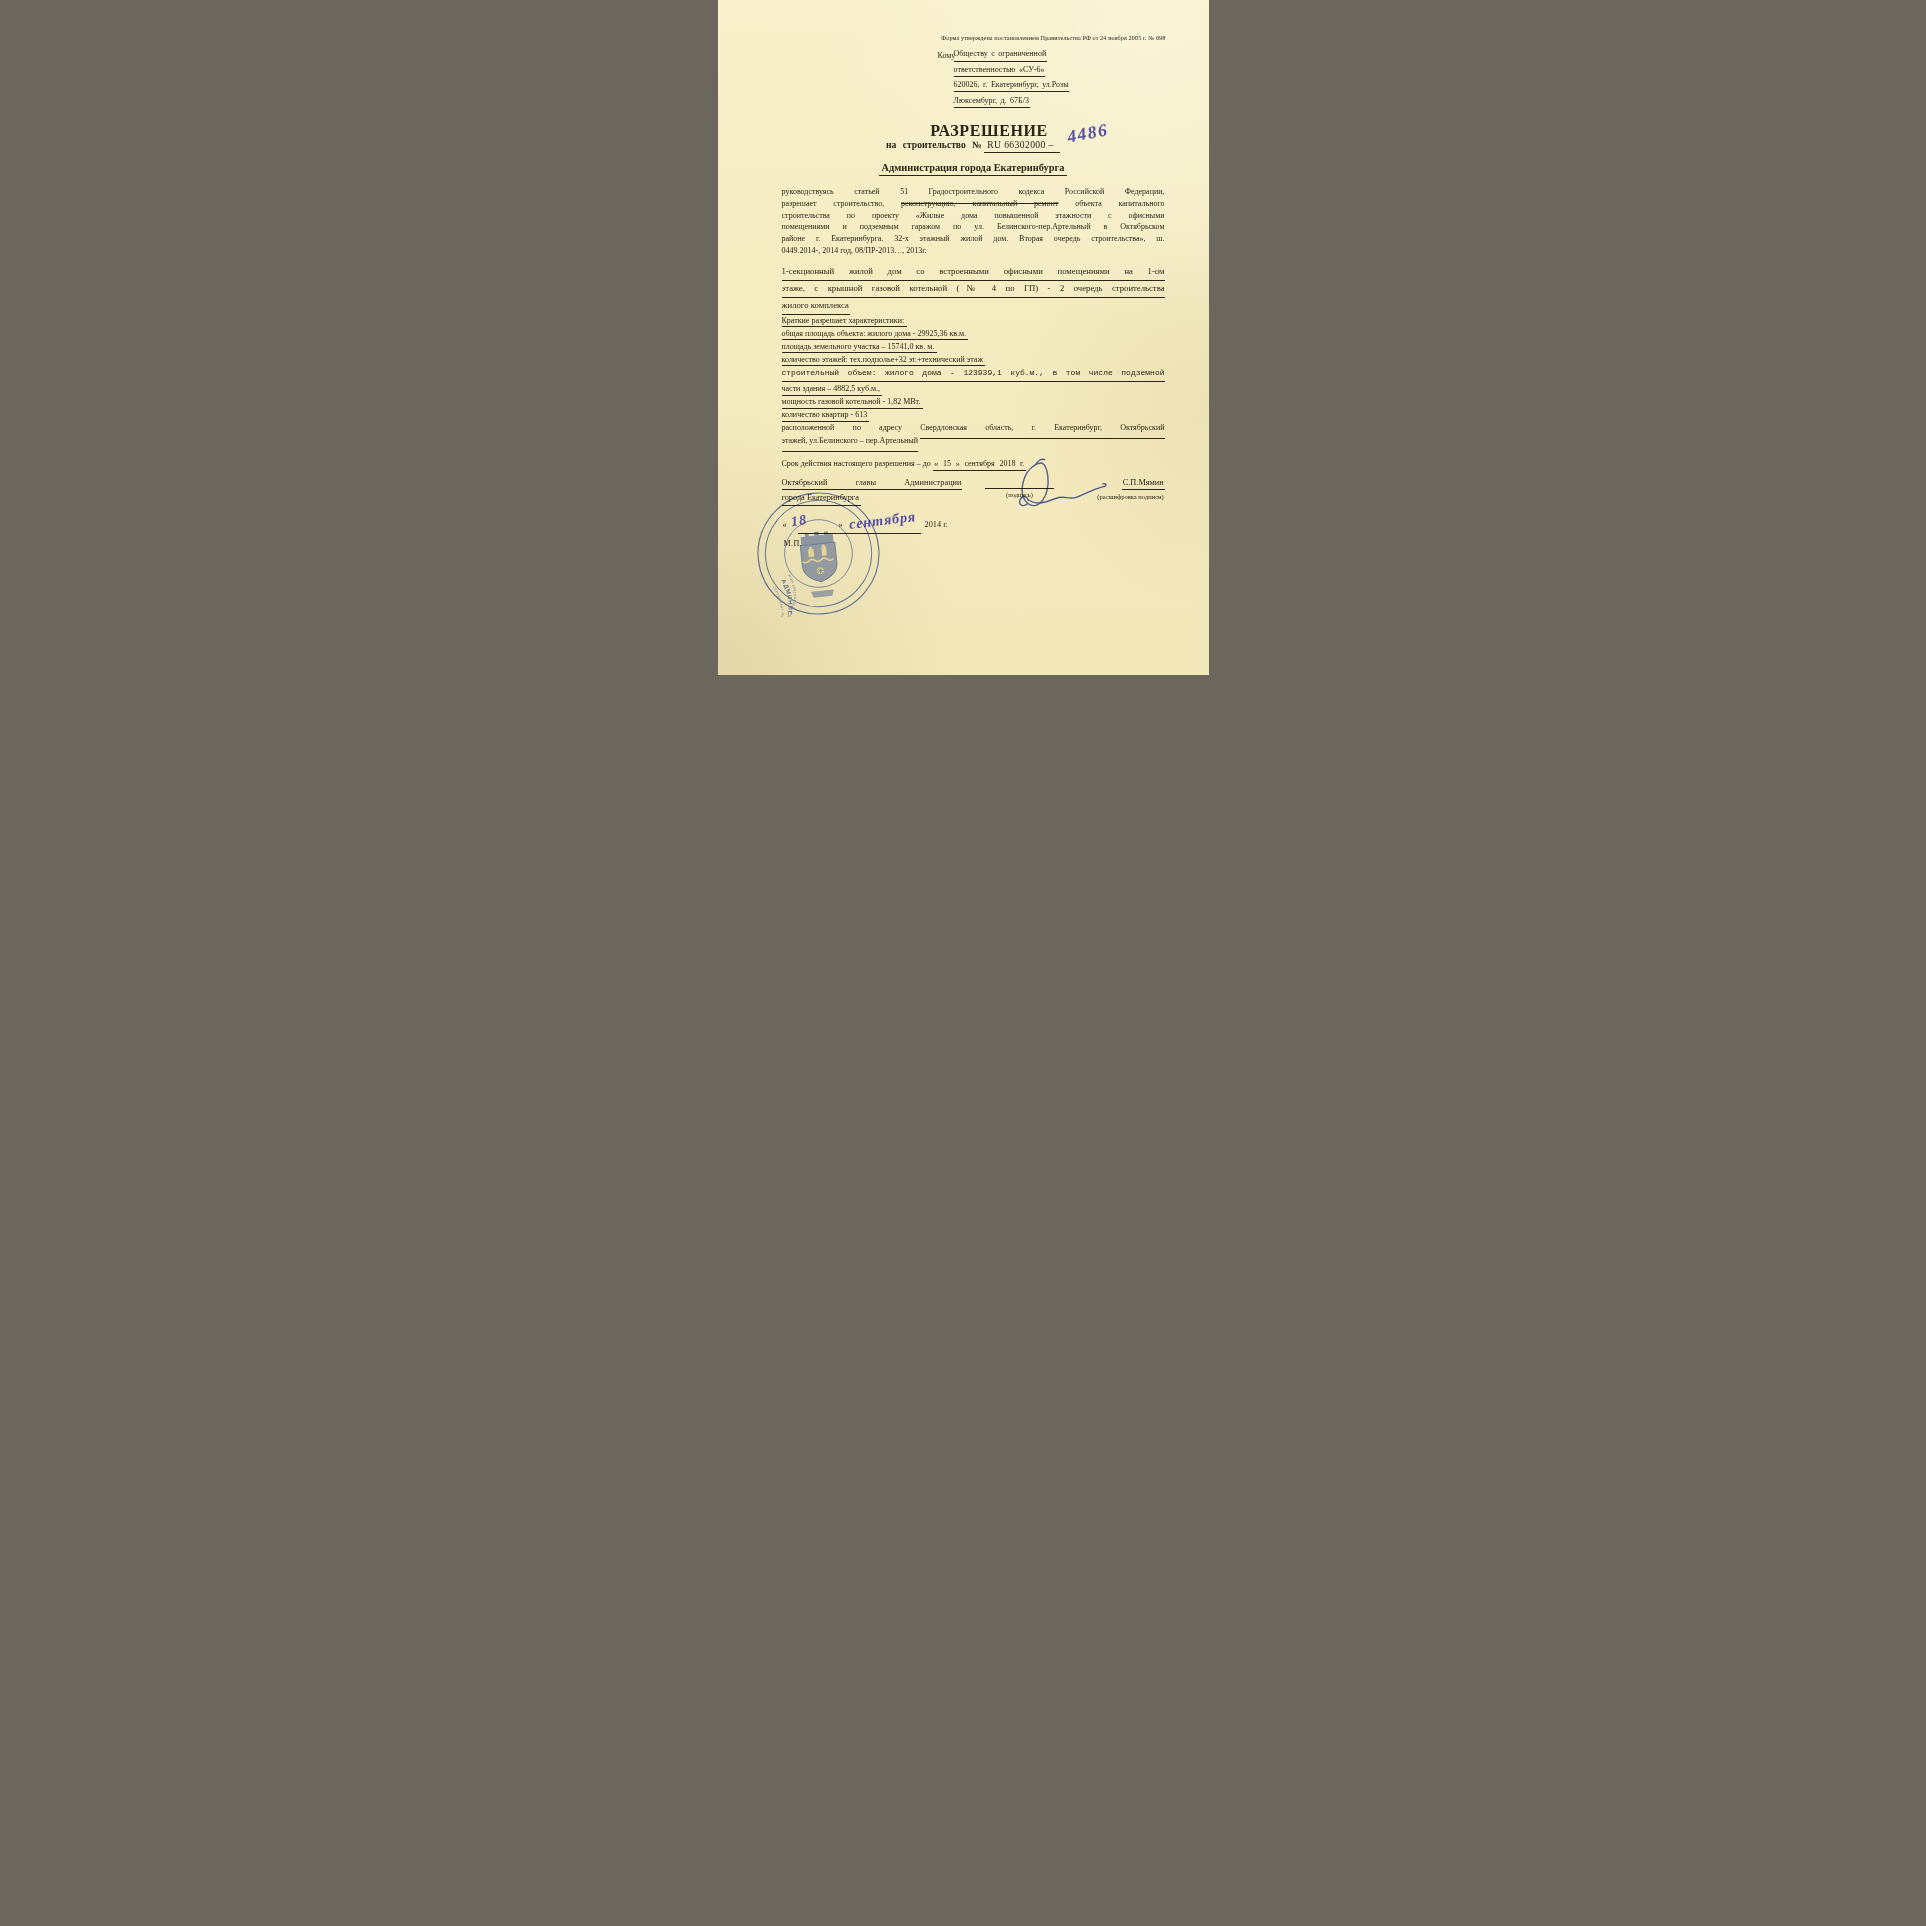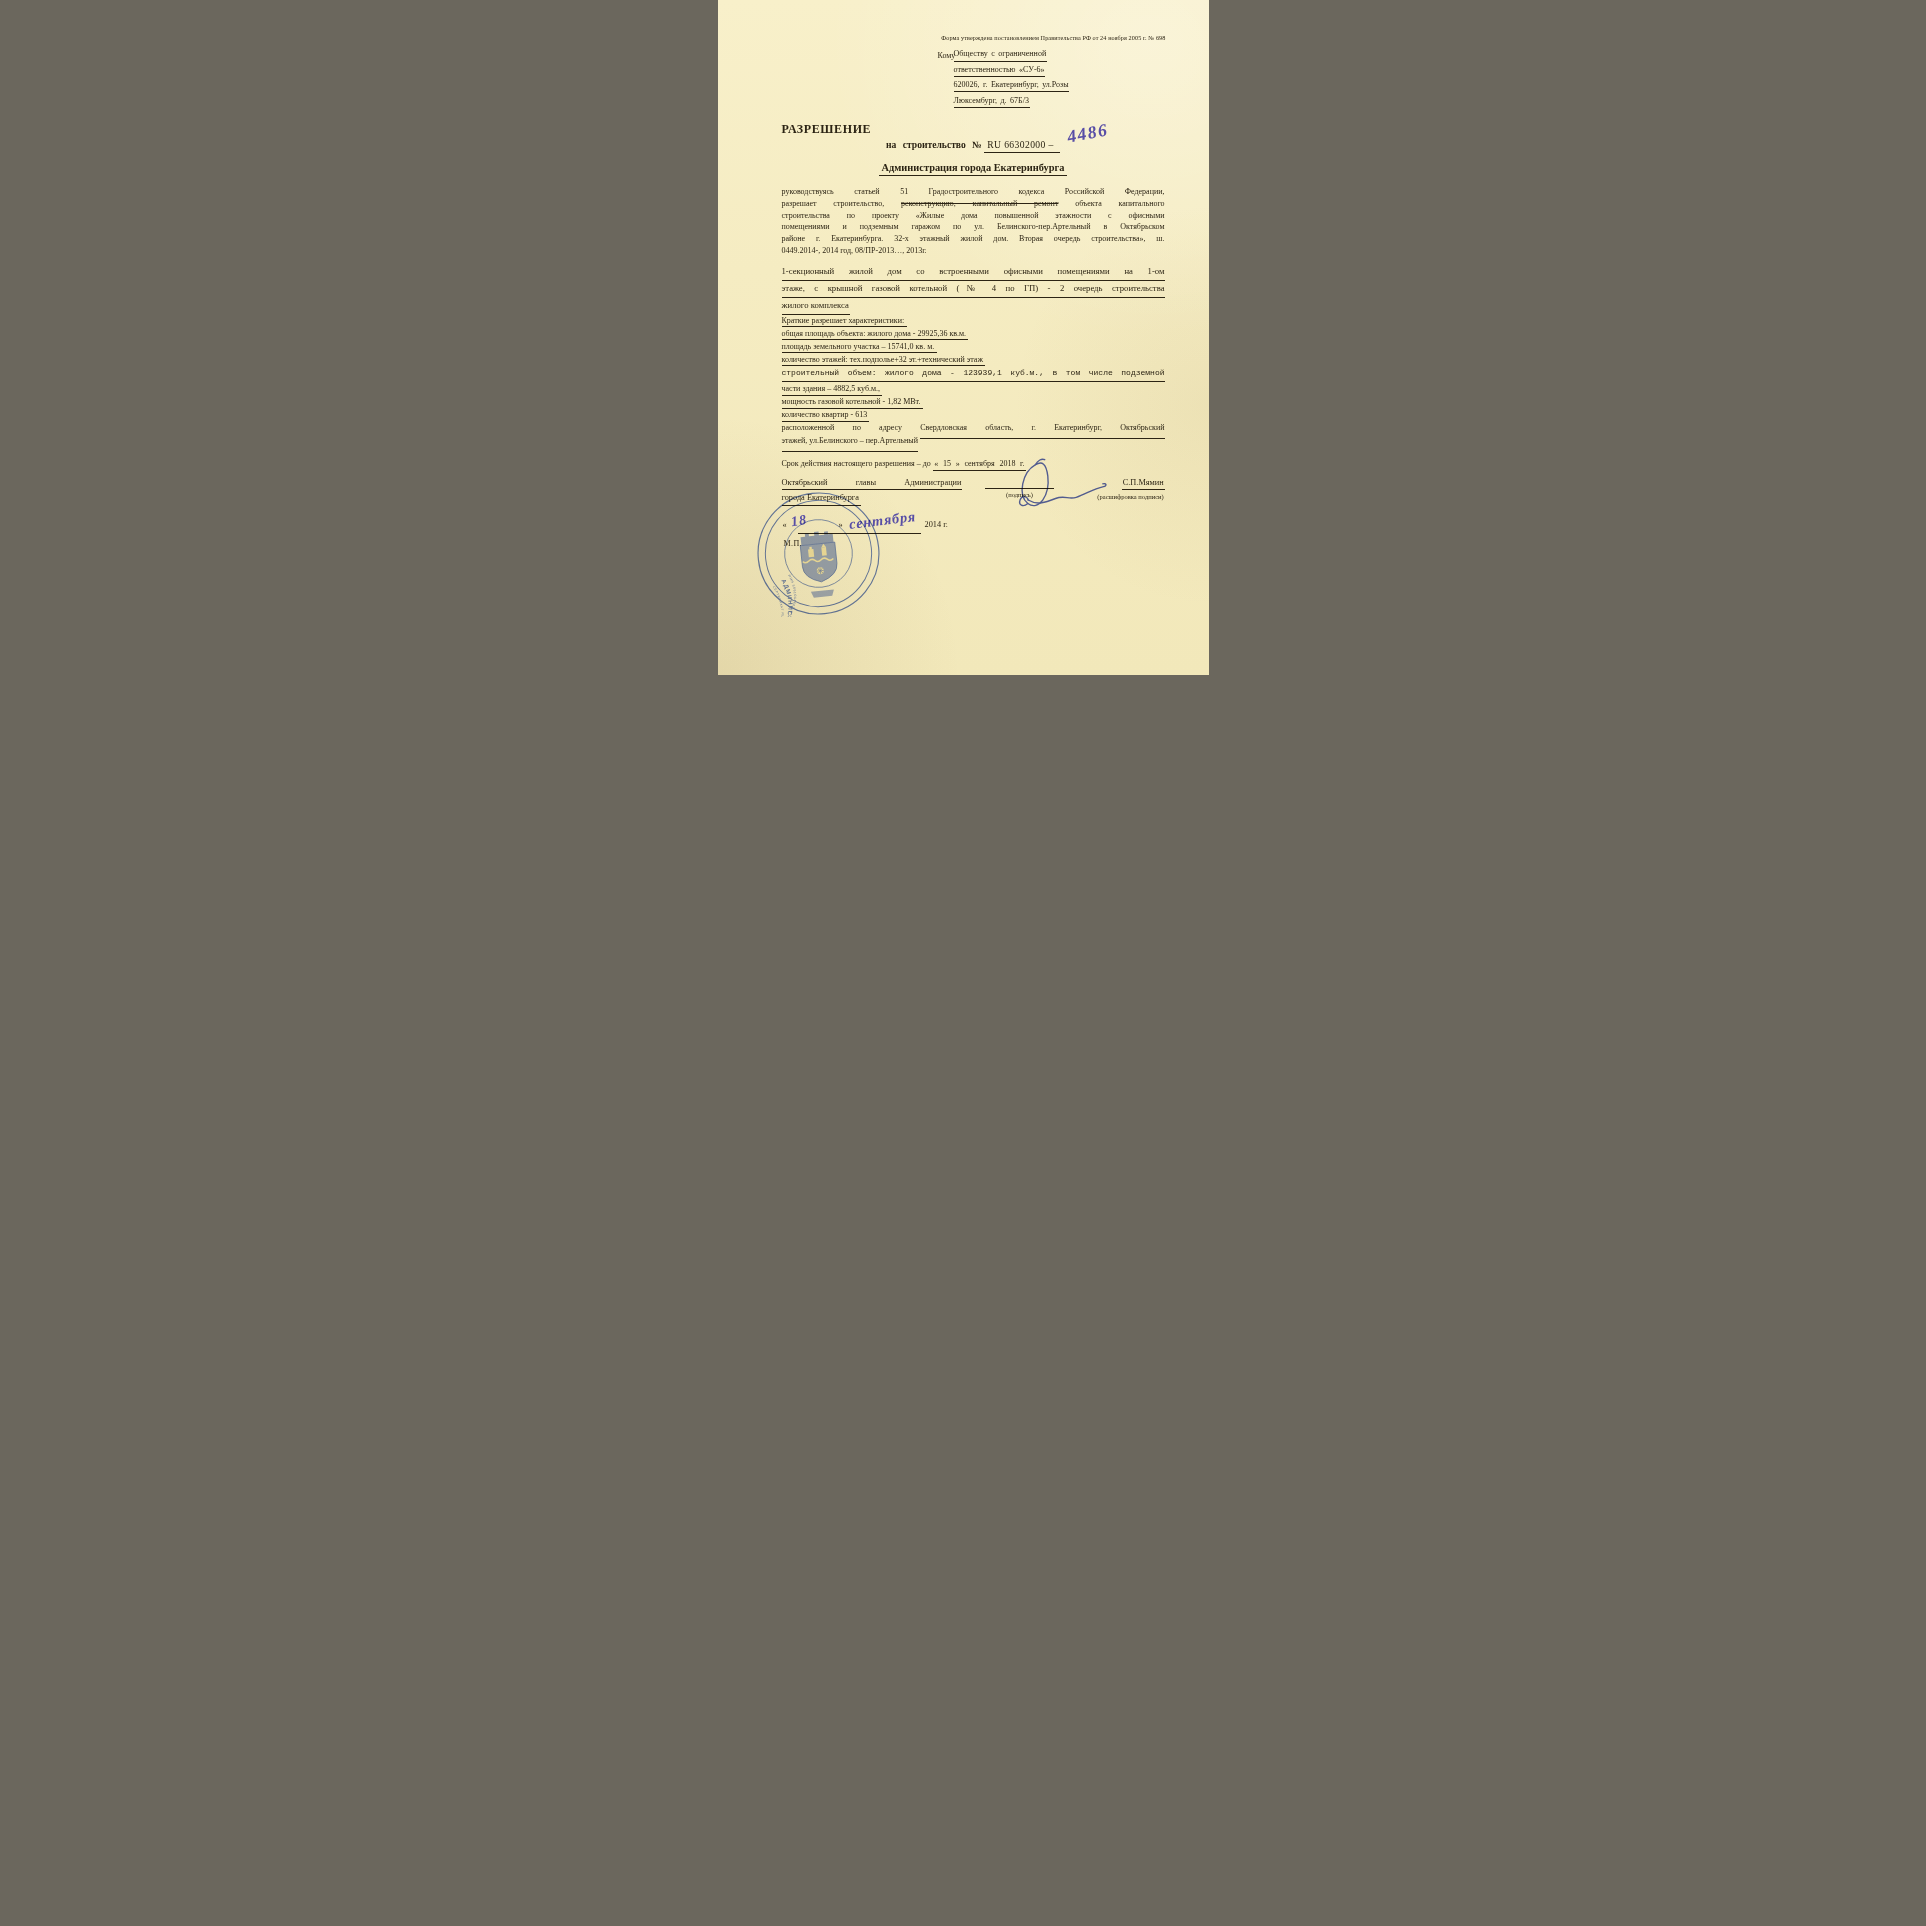--- a/index.html
+++ b/index.html
@@ -14,21 +14,21 @@
       radial-gradient(90% 70% at 0% 100%, rgba(120,90,40,.12), rgba(120,90,40,0) 55%),
       radial-gradient(80% 60% at 100% 60%, rgba(150,120,60,.08), rgba(150,120,60,0) 50%),
       linear-gradient(180deg,#f8f0ca 0%, #f5ecc2 40%, #f2e8ba 100%);
     overflow:hidden;
   }
   .abs { position:absolute; }
   .note { top:34px; left:116px; right:43px; text-align:right; font-size:6.2px; letter-spacing:0.1px; }
   .komu-label { top:51px; left:220px; font-size:8px; }
   .recipient { top:49px; left:236px; width:187px; font-size:8px; word-spacing:1.5px; }
   .addr-line { display:table; border-bottom:0.8px solid #2c2414; padding:0.4px 0.8px 2.3px 0; margin-bottom:2.7px; white-space:nowrap; }
-  .doc-title { top:122px; left:64px; width:383px; text-align:left; font-size:12px; font-weight:bold; letter-spacing:0.6px; }
+  .doc-title { top:122px; left:80px; width:383px; text-align:center; font-size:16px; font-weight:bold; letter-spacing:0.6px; }
   .doc-subtitle { top:139px; left:64px; width:383px; text-align:center; font-size:9.6px; }
   .doc-subtitle .lbl { font-weight:bold; word-spacing:3.9px; }
   .doc-subtitle .num { border-bottom:1px solid #2c2414; padding:0 6.2px 1.5px 3.1px; letter-spacing:0.4px; }
   .hw { font-style:italic; color:#584ea6; }
   .hw-number { top:123px; left:349px; font-size:17.7px; letter-spacing:1.5px; transform:rotate(-11deg); font-weight:bold; }
   .authority { top:162px; left:64px; width:383px; text-align:center; font-size:10.4px; font-weight:600; }
   .authority span { border-bottom:1.2px solid #2c2414; padding:0 2.3px 2.3px; }
   .body-par { top:186px; left:64px; width:383px; font-size:8px; line-height:11.8px; }
   .j { text-align:justify; text-align-last:justify; }
   .strike { text-decoration:line-through; text-decoration-thickness:1px; }

